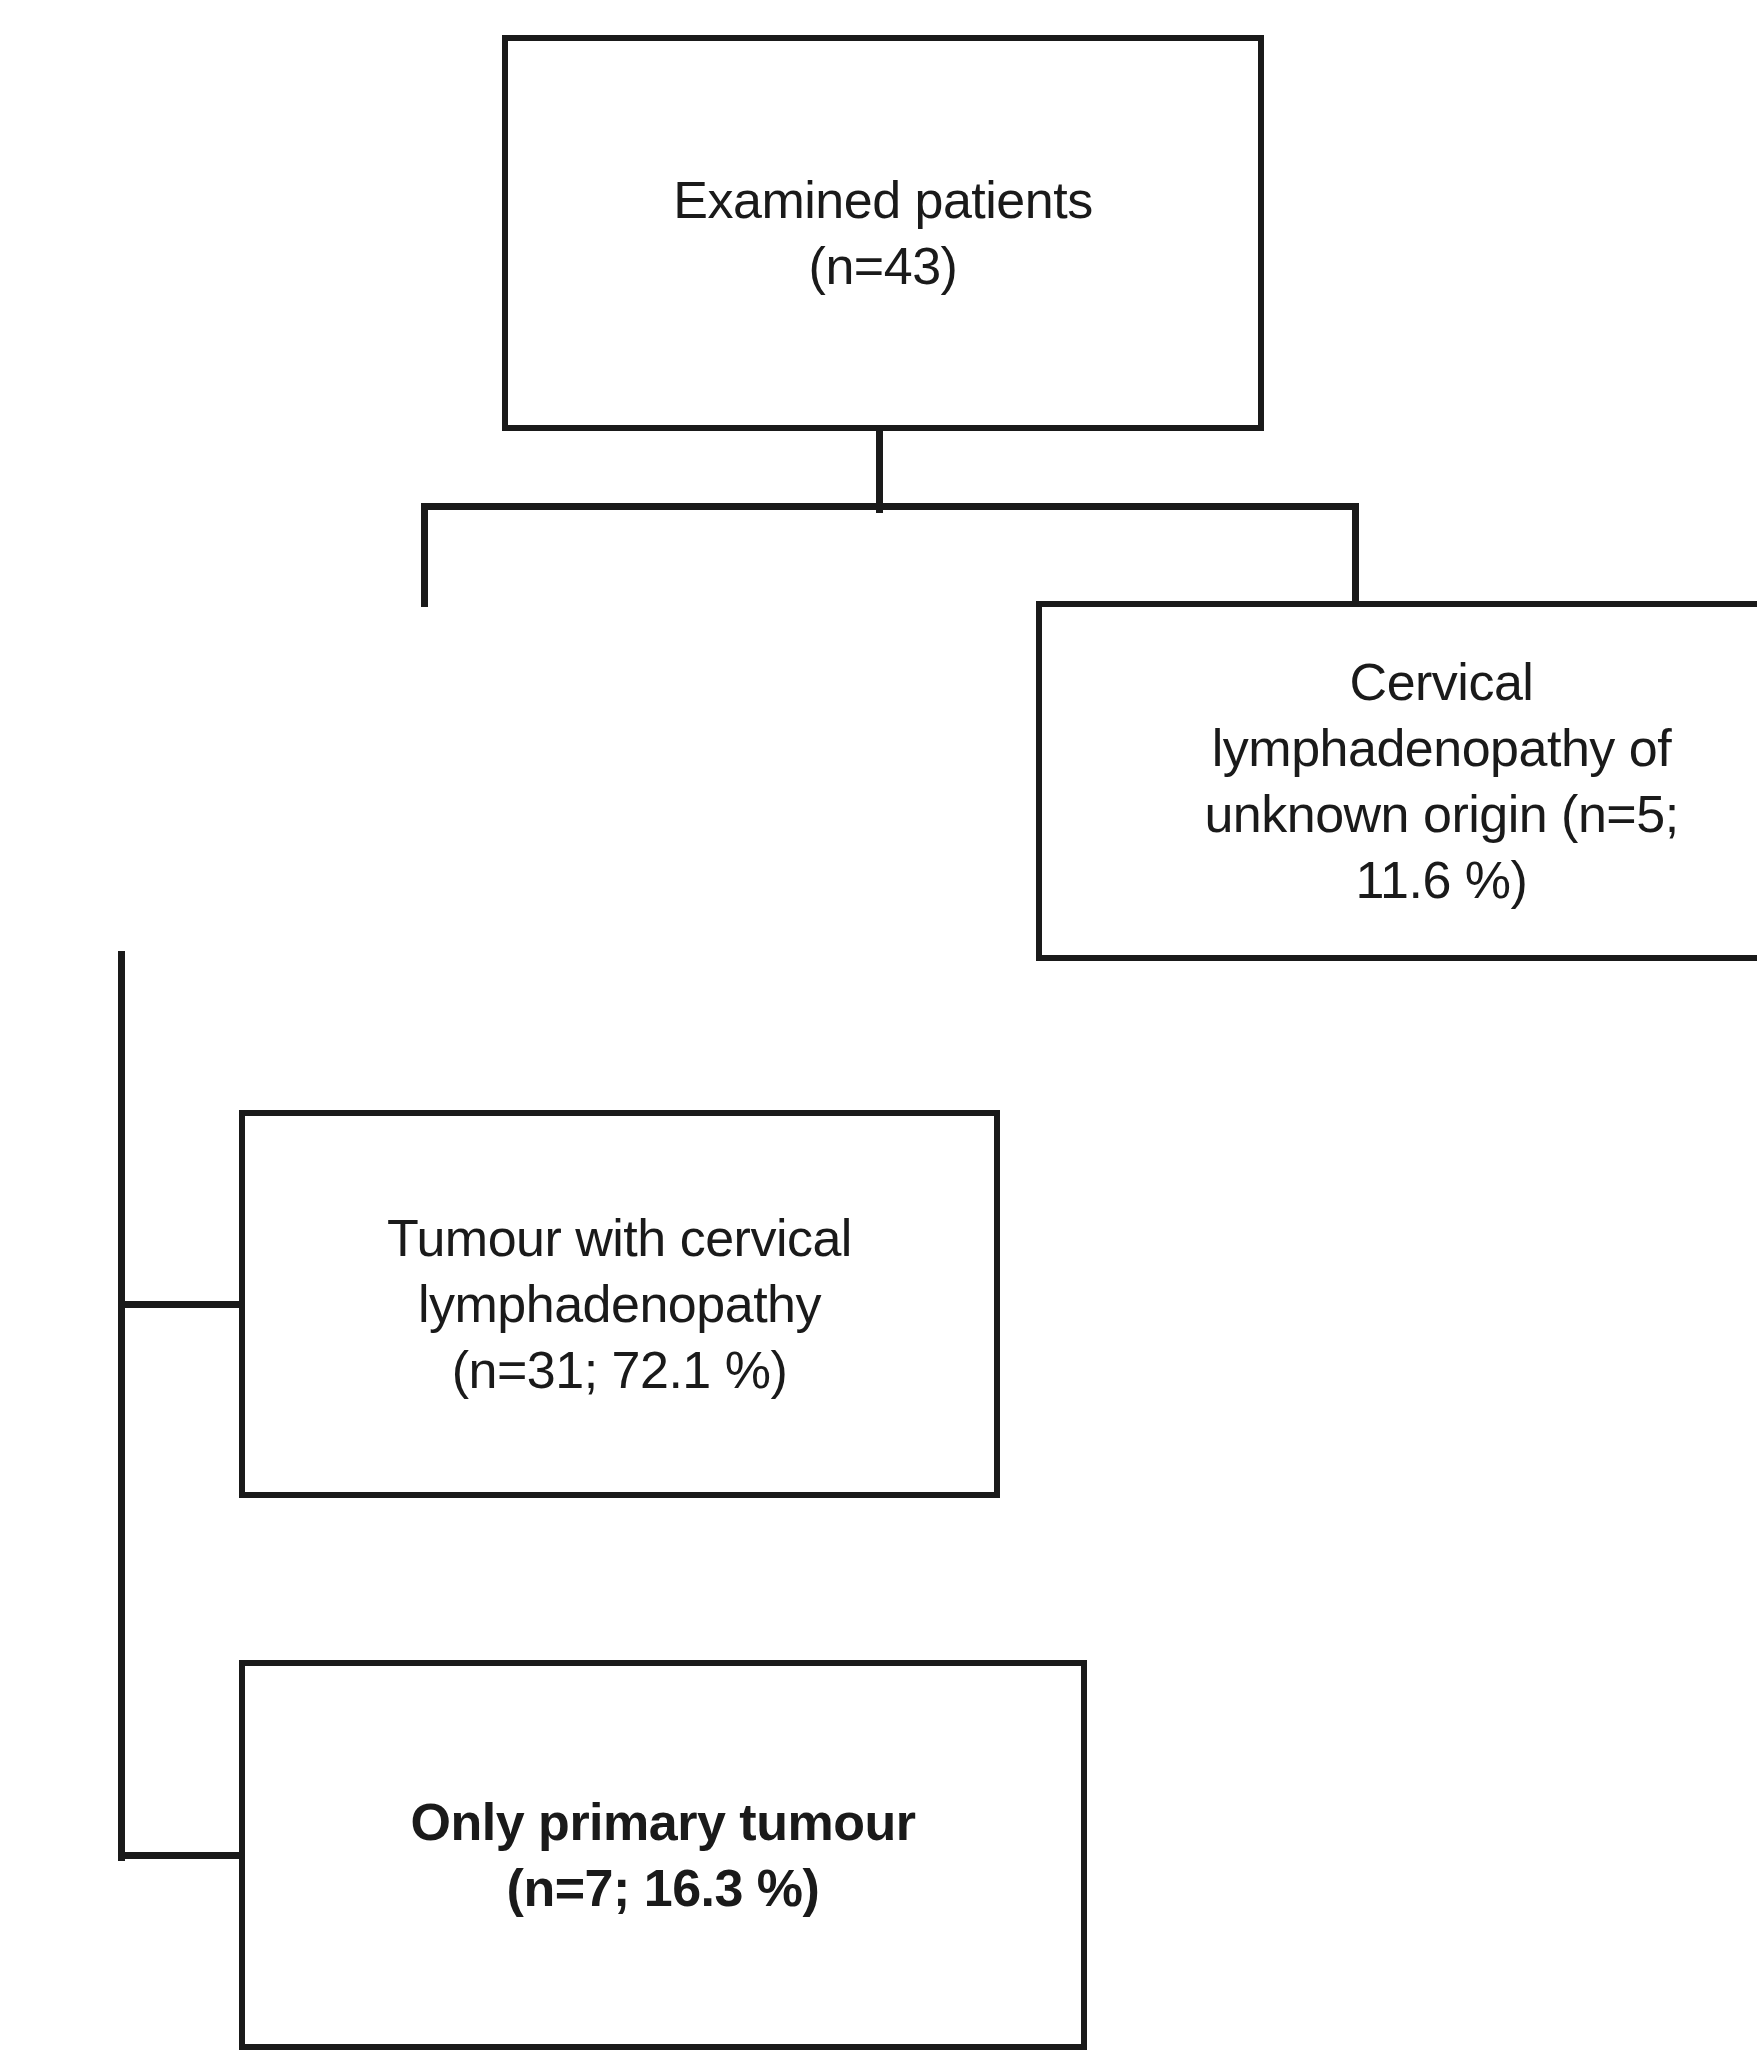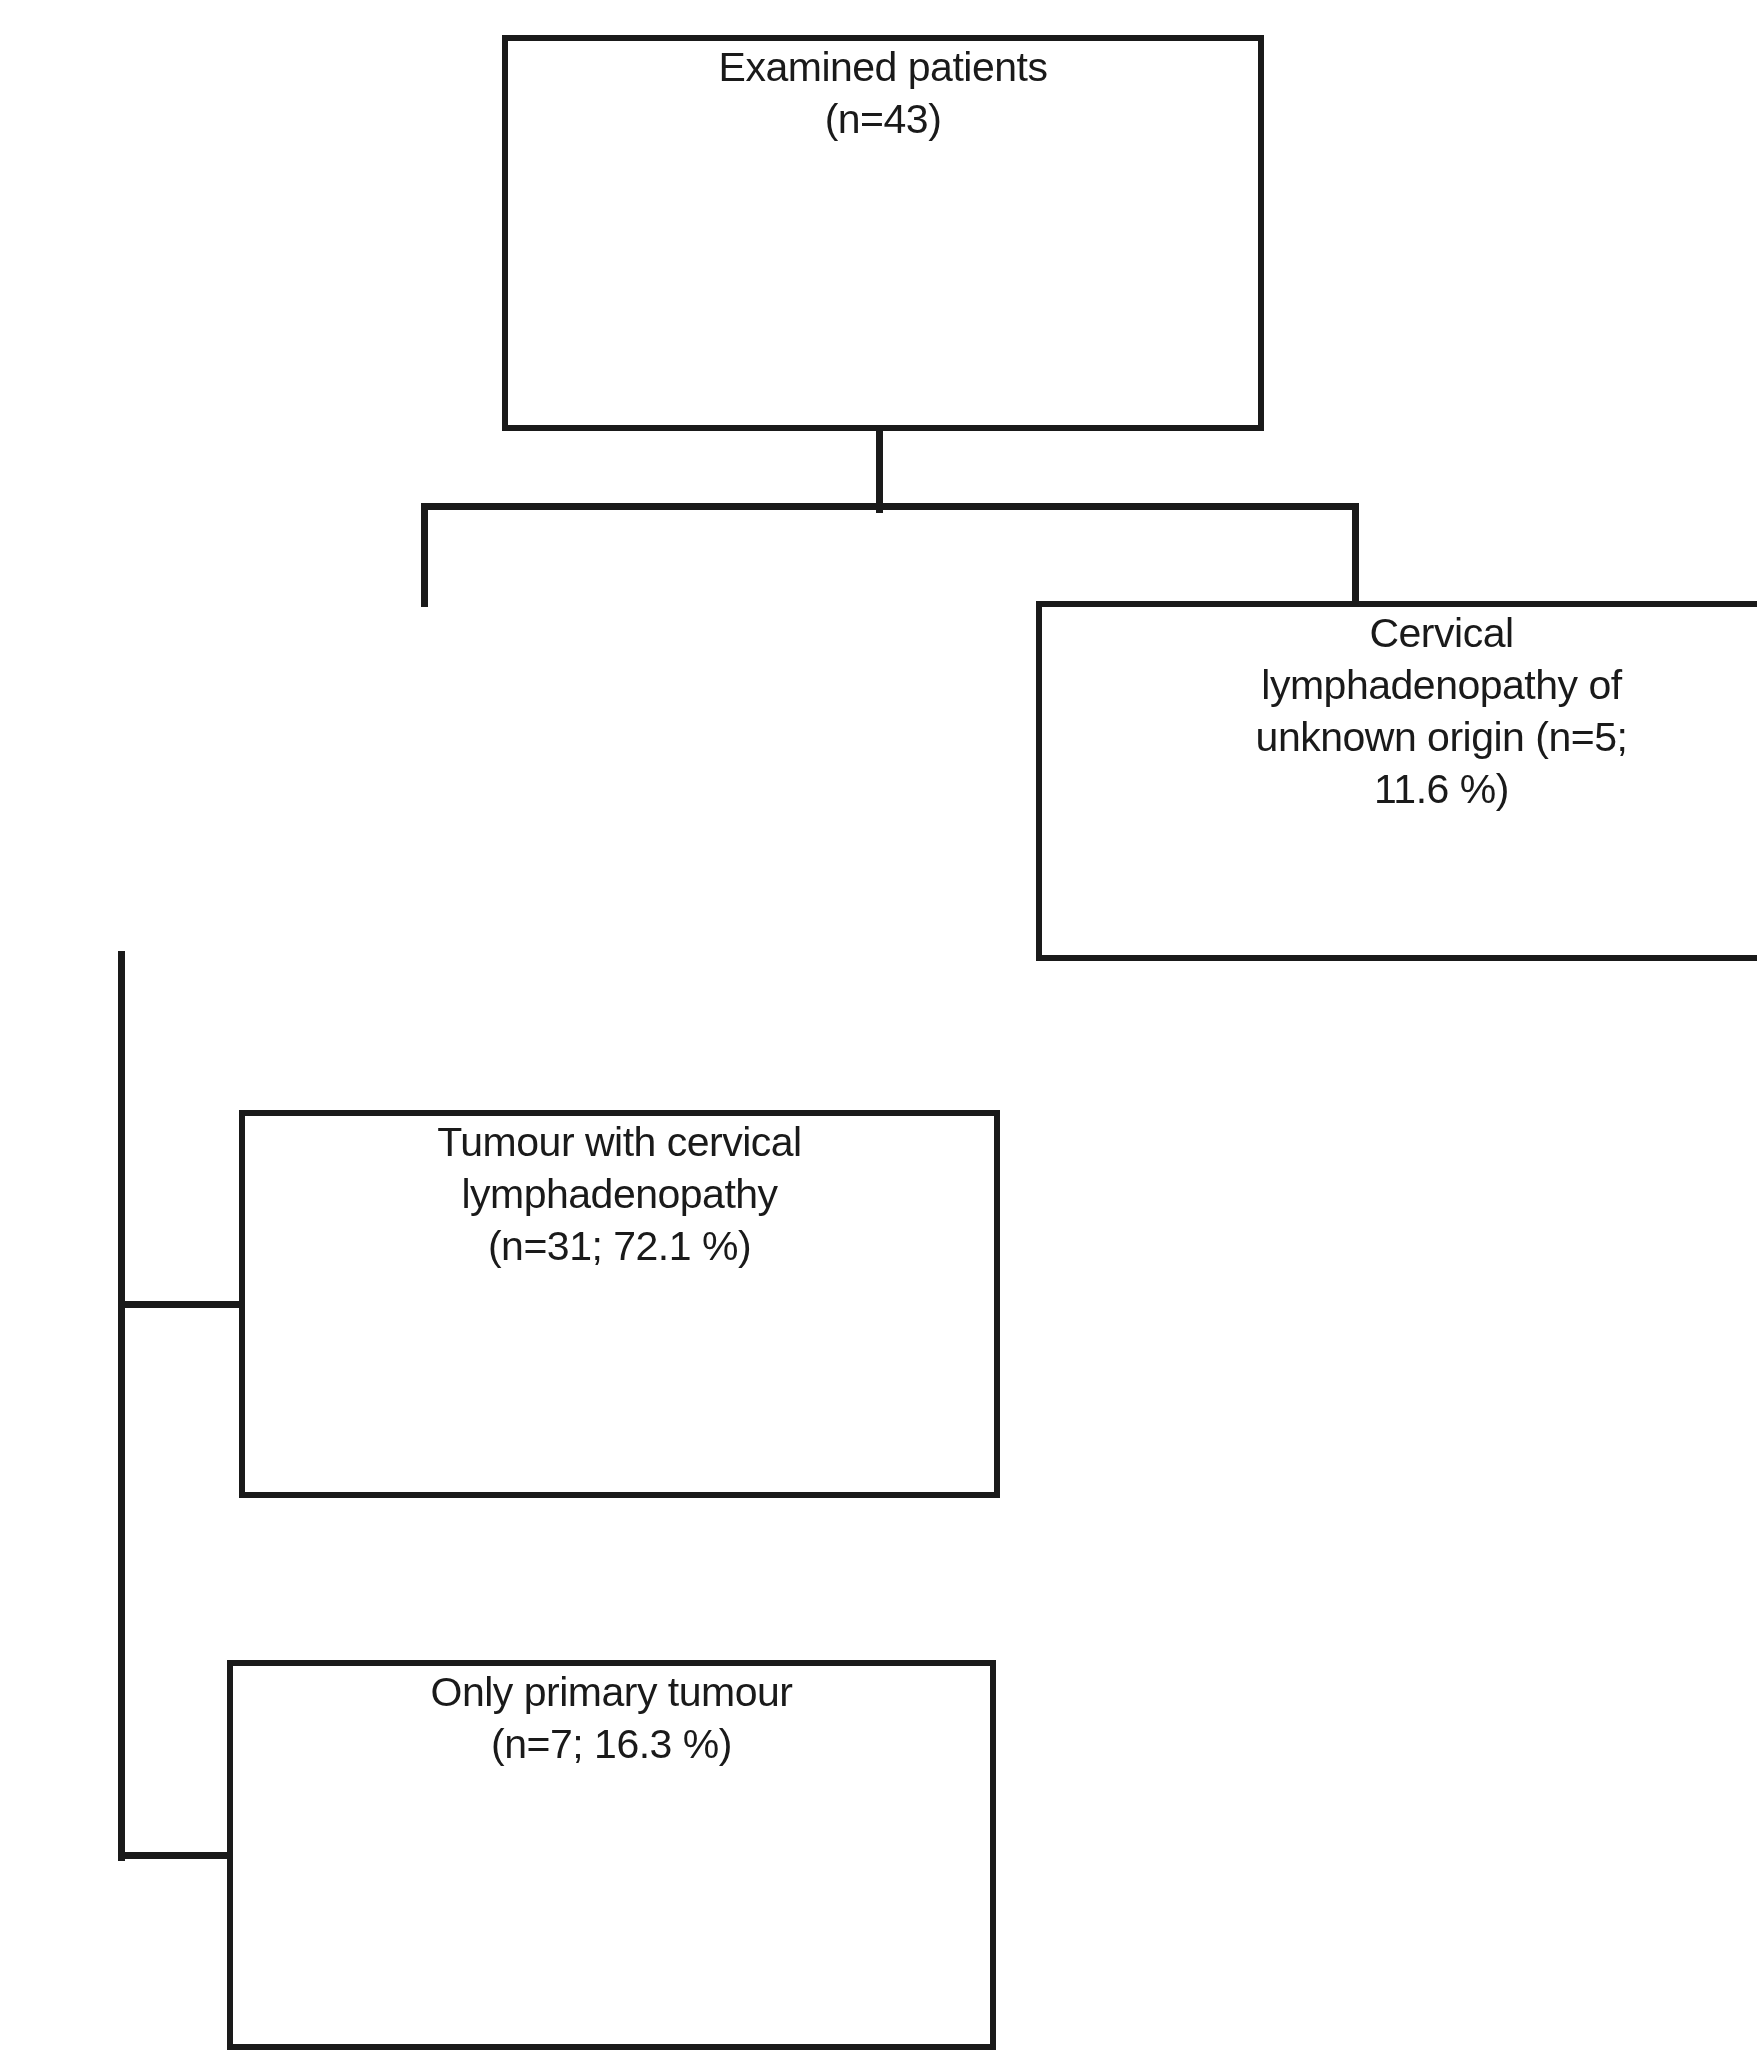--- a/index.html
+++ b/index.html
@@ -14,40 +14,40 @@
     background: #ffffff;
     font-family: "Liberation Sans", sans-serif;
     color: #1a1a1a;
   }
   .node {
     position: absolute;
     box-sizing: border-box;
     border: 6.6px solid #1a1a1a;
     background: #ffffff;
     display: flex;
-    align-items: flex-start;
+    align-items: center;
     justify-content: center;
     text-align: center;
-    font-size: 41px;
+    font-size: 52px;
     line-height: 1.27;
     letter-spacing: -0.5px;
     white-space: pre-line;
     z-index: 2;
   }
   .connector {
     position: absolute;
     background: #1a1a1a;
     z-index: 1;
   }
   
   #node-examined        { left: 502px;  top: 35px;   width: 762px; height: 396px; }
   #node-primary-staging { left: 44px;   top: 601px;  width: 767px; height: 355px; }
   #node-cervical        { left: 1036px; top: 601px;  width: 787px; height: 360px; padding-left: 24px; }
   #node-tumour          { left: 239px;  top: 1110px; width: 761px; height: 388px; }
-  #node-only-primary    { left: 227px;  top: 1660px; width: 769px; height: 390px; }
+  #node-only-primary    { left: 239px;  top: 1660px; width: 848px; height: 390px; font-weight: bold; }
   
   #line-stem        { left: 876px;  top: 426px;  width: 6.6px;   height: 87px;  }
   #line-branch      { left: 421px;  top: 503px;  width: 938px; height: 6.6px;   }
   #line-left-stub   { left: 421px;  top: 503px;  width: 6.6px;   height: 104px; }
   #line-right-stub  { left: 1352px; top: 503px;  width: 6.6px;   height: 104px; }
   #line-trunk       { left: 118px;  top: 951px; width: 6.6px;   height: 910px; }
   #line-mid-stub    { left: 118px;  top: 1301px; width: 128px; height: 6.6px;   }
   #line-bottom-stub { left: 118px;  top: 1852px; width: 128px; height: 6.6px;   }
 </style>
 </head>

